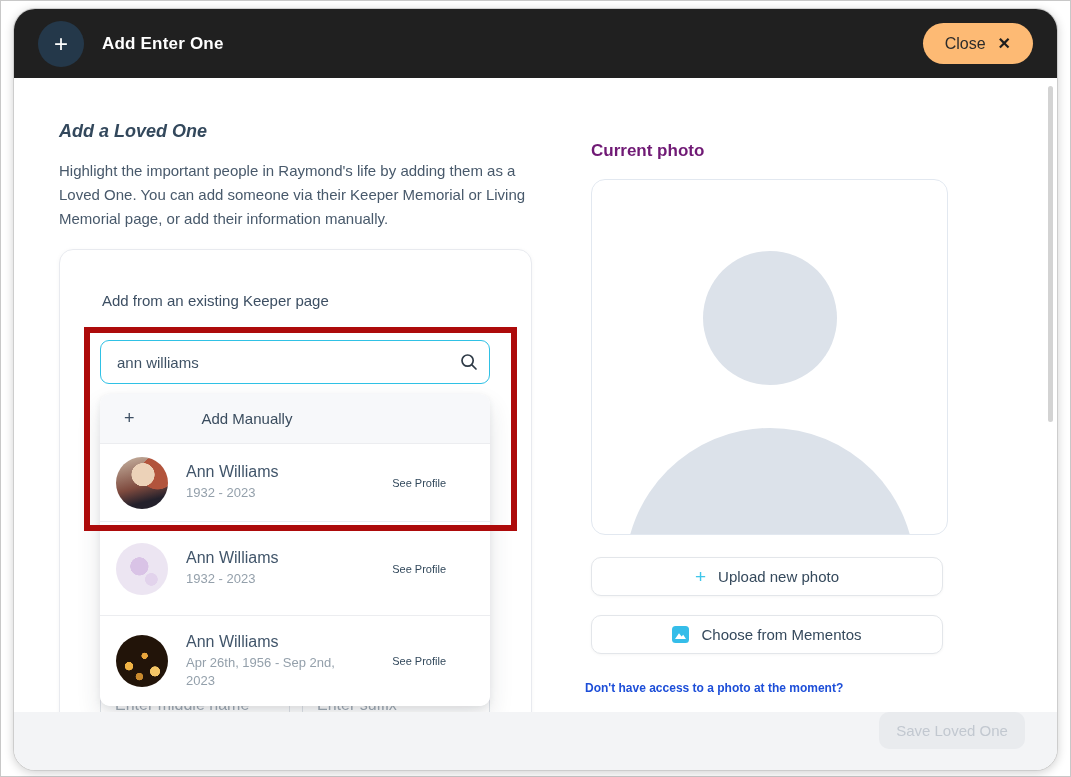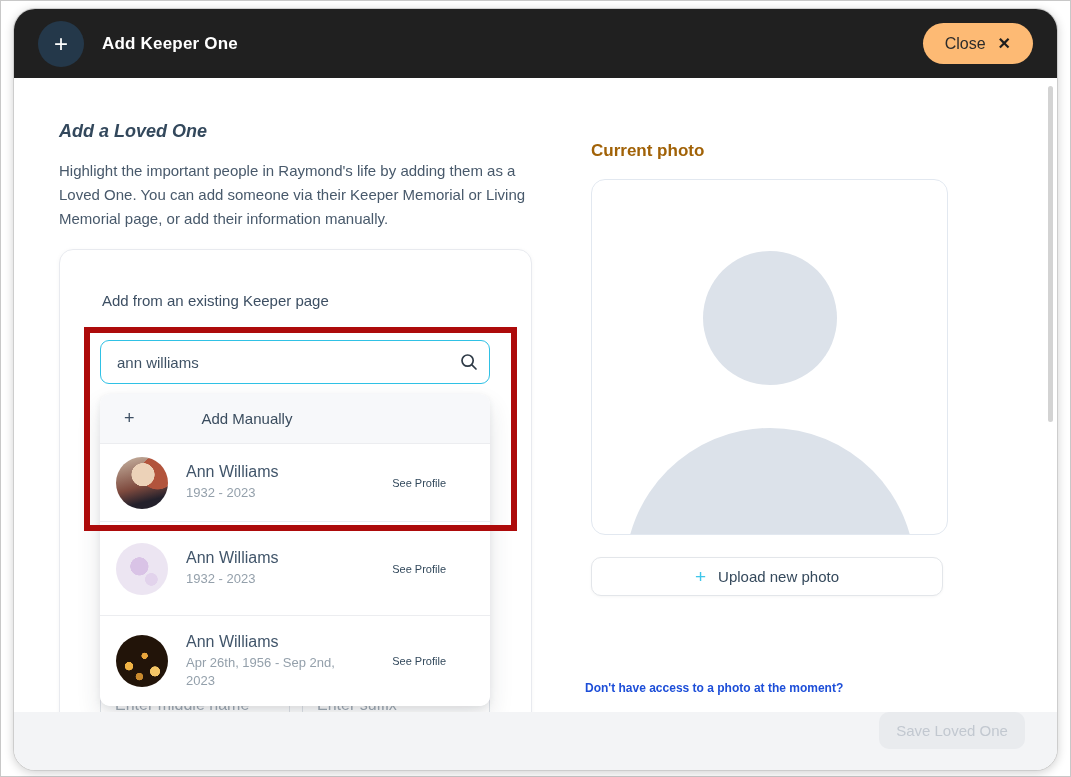--- a/index.html
+++ b/index.html
@@ -68,21 +68,21 @@
                       font-family:inherit; font-size:16px; color:#3f5265; padding:0 14px; }
   .mini-input input::placeholder { color:#9fa9b3; }
   .mi-1 { left:86px; top:676px; width:190px; }
   .mi-2 { left:288px; top:676px; width:188px; }
 
   
   .red-box { position:absolute; left:70px; top:318px; width:433px; height:204px;
              border:6px solid #ad0b0b; pointer-events:none; z-index:30; }
 
   
-  .h-right { position:absolute; left:577px; top:132px; font-size:17px; font-weight:600; color:#a16207; }
+  .h-right { position:absolute; left:577px; top:132px; font-size:17px; font-weight:600; color:#701a75; }
   .photo-card { position:absolute; left:577px; top:170px; width:357px; height:356px;
                 border:1px solid #e2e8f0; border-radius:14px; background:#fff; overflow:hidden; }
   .sil-head { position:absolute; left:111px; top:71px; width:134px; height:134px; border-radius:50%; background:#dce2ea; }
   .sil-body { position:absolute; left:33px; top:248px; width:290px; height:220px; border-radius:145px 145px 0 0; background:#dce2ea; }
 
   .photo-btn { position:absolute; left:577px; width:352px; height:39px; background:#fff;
                border:1px solid #e3e6ea; border-radius:10px; display:flex; align-items:center; justify-content:center;
                gap:12px; font-family:inherit; font-size:15px; font-weight:500; color:#35495c; cursor:pointer;
                box-shadow:0 1px 3px rgba(0,0,0,.04); }
   .pb-upload { top:548px; }
@@ -100,21 +100,21 @@
                   background:#d3d3d3; border-radius:3px; cursor:pointer; z-index:40; }
 </style>
 </head>
 <body>
 
 <div class="stage">
   <div class="modal">
 
     <div class="hdr">
       <div class="plus-badge">+</div>
-      <div class="hdr-title">Add Keeper One</div>
+      <div class="hdr-title">Add Enter One</div>
       <button class="close-btn">
         <span>Close</span>
         <span class="close-x">✕</span>
       </button>
     </div>
 
     <div class="h-left">Add a Loved One</div>
     <p class="intro-p">Highlight the important people in Raymond's life by adding them as a Loved One. You can add someone via their Keeper Memorial or Living Memorial page, or add their information manually.</p>
 
     <div class="search-card"></div>
@@ -177,20 +177,29 @@
     <div class="photo-card">
       <div class="sil-head"></div>
       <div class="sil-body"></div>
     </div>
 
     <button class="photo-btn pb-upload">
       <span class="cyan-plus">+</span>
       <span>Upload new photo</span>
     </button>
 
+    <button class="photo-btn pb-mementos">
+      <span style="display:flex;">
+        <svg width="17" height="17" viewBox="0 0 17 17">
+          <rect width="17" height="17" rx="3.5" fill="#35bde9"></rect>
+          <path d="M3 13 L7 7.2 L9.6 10.6 L11.2 8.8 L14 13 Z" fill="#ffffff"></path>
+        </svg>
+      </span>
+      <span>Choose from Mementos</span>
+    </button>
 
     <div class="q-text">Don't have access to a photo at the moment?</div>
 
     <div class="ftr">
       <button class="save-btn" disabled="">Save Loved One</button>
     </div>
 
     <div class="scroll-thumb"></div>
   </div>
 </div>

